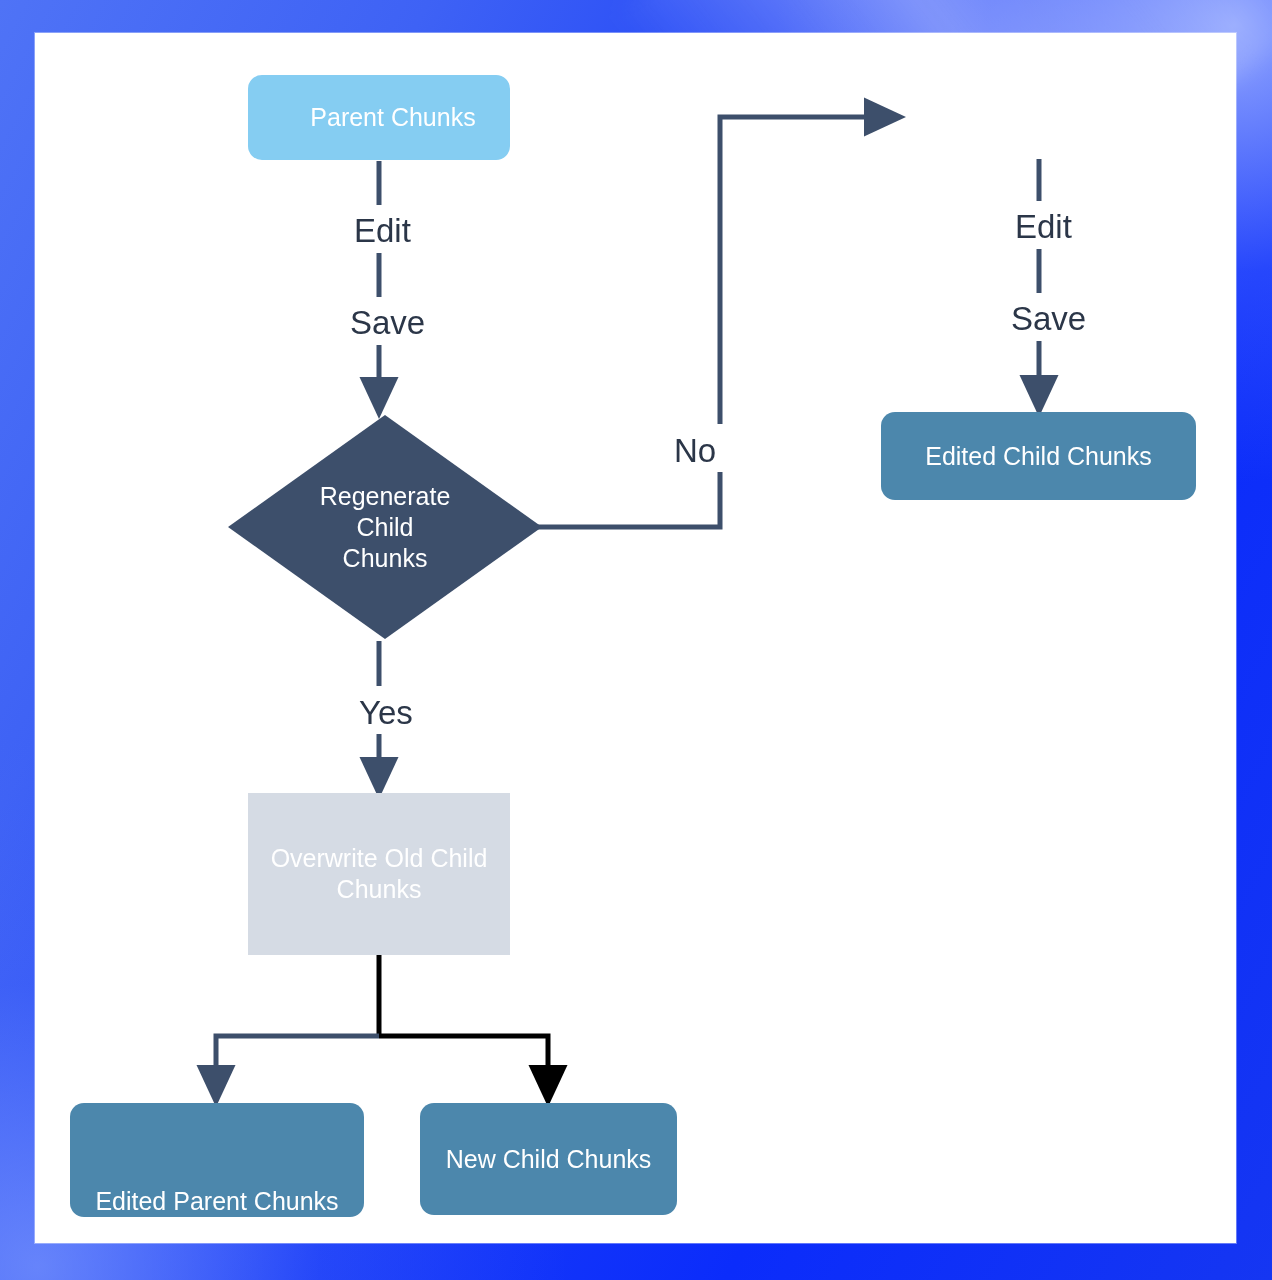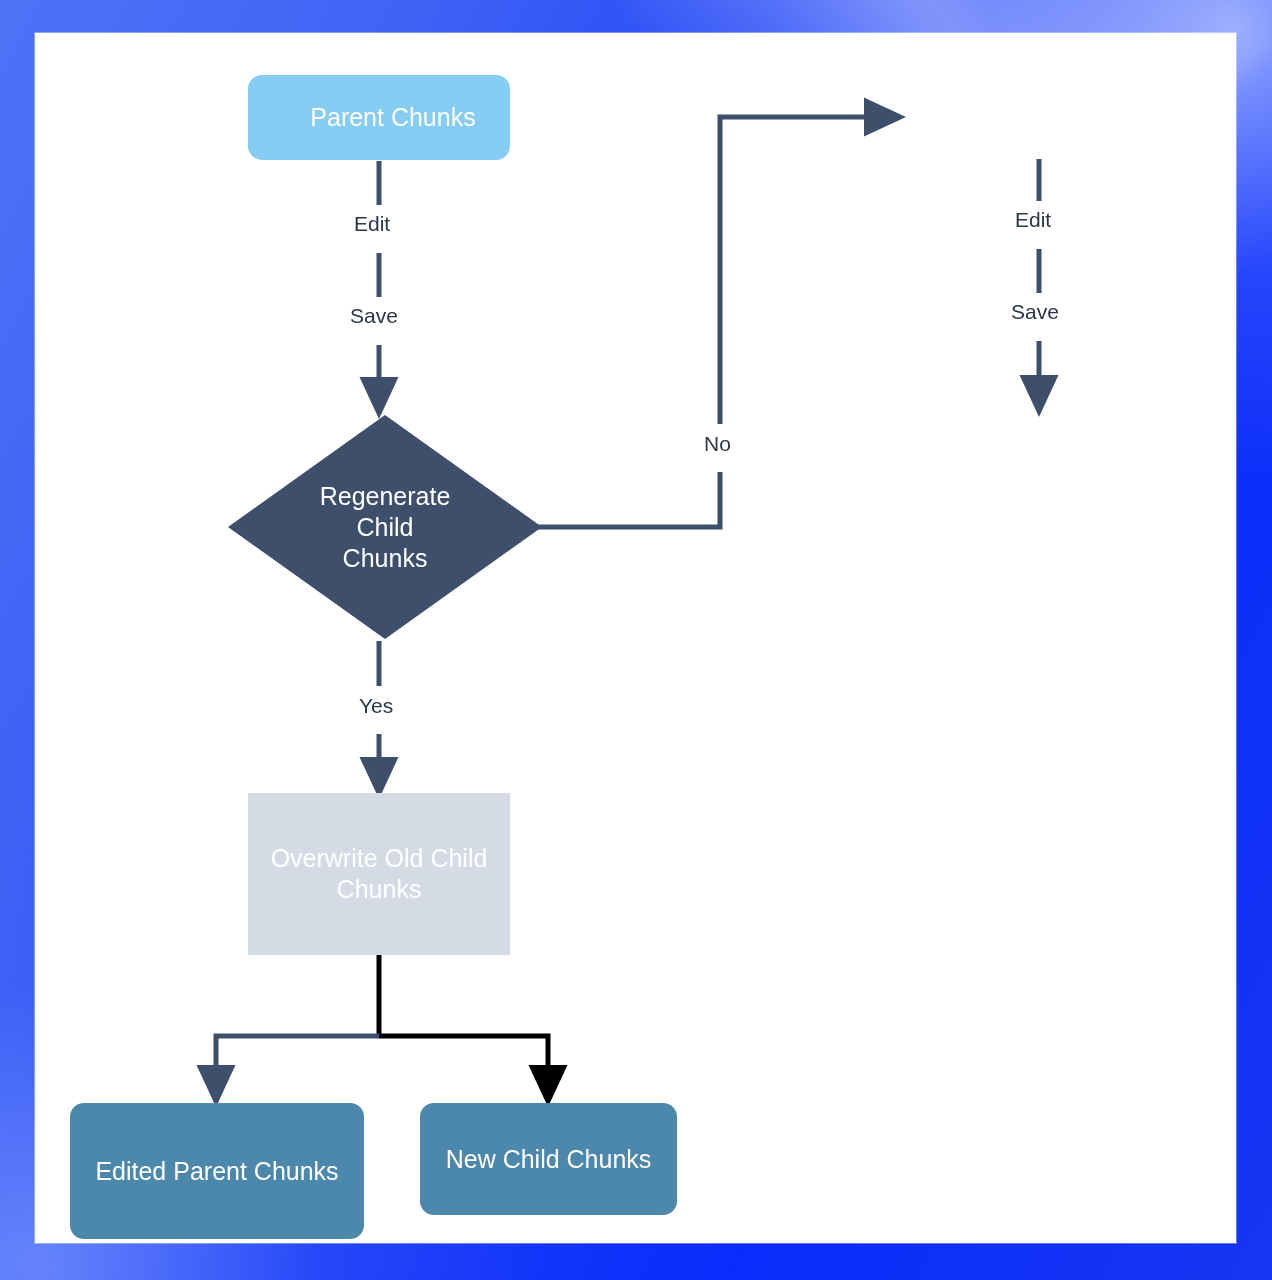--- a/index.html
+++ b/index.html
@@ -92,21 +92,21 @@
   .diamond-label {
     position: relative;
     z-index: 2;
     color: #ffffff;
     white-space: pre-line;
   }
   
   .edge-label {
     position: absolute;
     color: #2b3648;
-    font-size: 21px;
+    font-size: 33px;
     white-space: nowrap;
     background: #ffffff;
     padding: 0 5px;
   }
 </style>
 </head>
 <body>
 
 <div id="root">
 
@@ -165,36 +165,39 @@
   </div>
 
 
   <div class="node node-decision" style="left:228px; top:415px; width:314px; height:224px;">
     <div class="diamond-shape"></div>
     <span class="diamond-label">Regenerate
 Child
 Chunks</span>
   </div>
 
+  <div class="node node-result" style="left:881px; top:412px; width:315px; height:88px;">
+    <span>Edited Child Chunks</span>
+  </div>
 
   <div class="node node-process" style="left:248px; top:793px; width:262px; height:162px;">
     <span>Overwrite Old Child Chunks</span>
   </div>
 
-  <div class="node node-result" style="left:70px; top:1103px; width:294px; height:136px;">
+  <div class="node node-result" style="left:70px; top:1103px; width:294px; height:114px;align-items:flex-end;">
     <span>Edited Parent Chunks</span>
   </div>
 
   <div class="node node-result" style="left:420px; top:1103px; width:257px; height:112px;">
     <span>New Child Chunks</span>
   </div>
 
   <div class="edge-label" style="left:349px; top:212px;">Edit</div>
   <div class="edge-label" style="left:345px; top:304px;">Save</div>
 
   <div class="edge-label" style="left:1010px; top:208px;">Edit</div>
   <div class="edge-label" style="left:1006px; top:300px;">Save</div>
 
-  <div class="edge-label" style="left:699px; top:432px;">No</div>
+  <div class="edge-label" style="left:669px; top:432px;">No</div>
 
   <div class="edge-label" style="left:354px; top:694px;">Yes</div>
 
 </div>
 
 </body></html>

